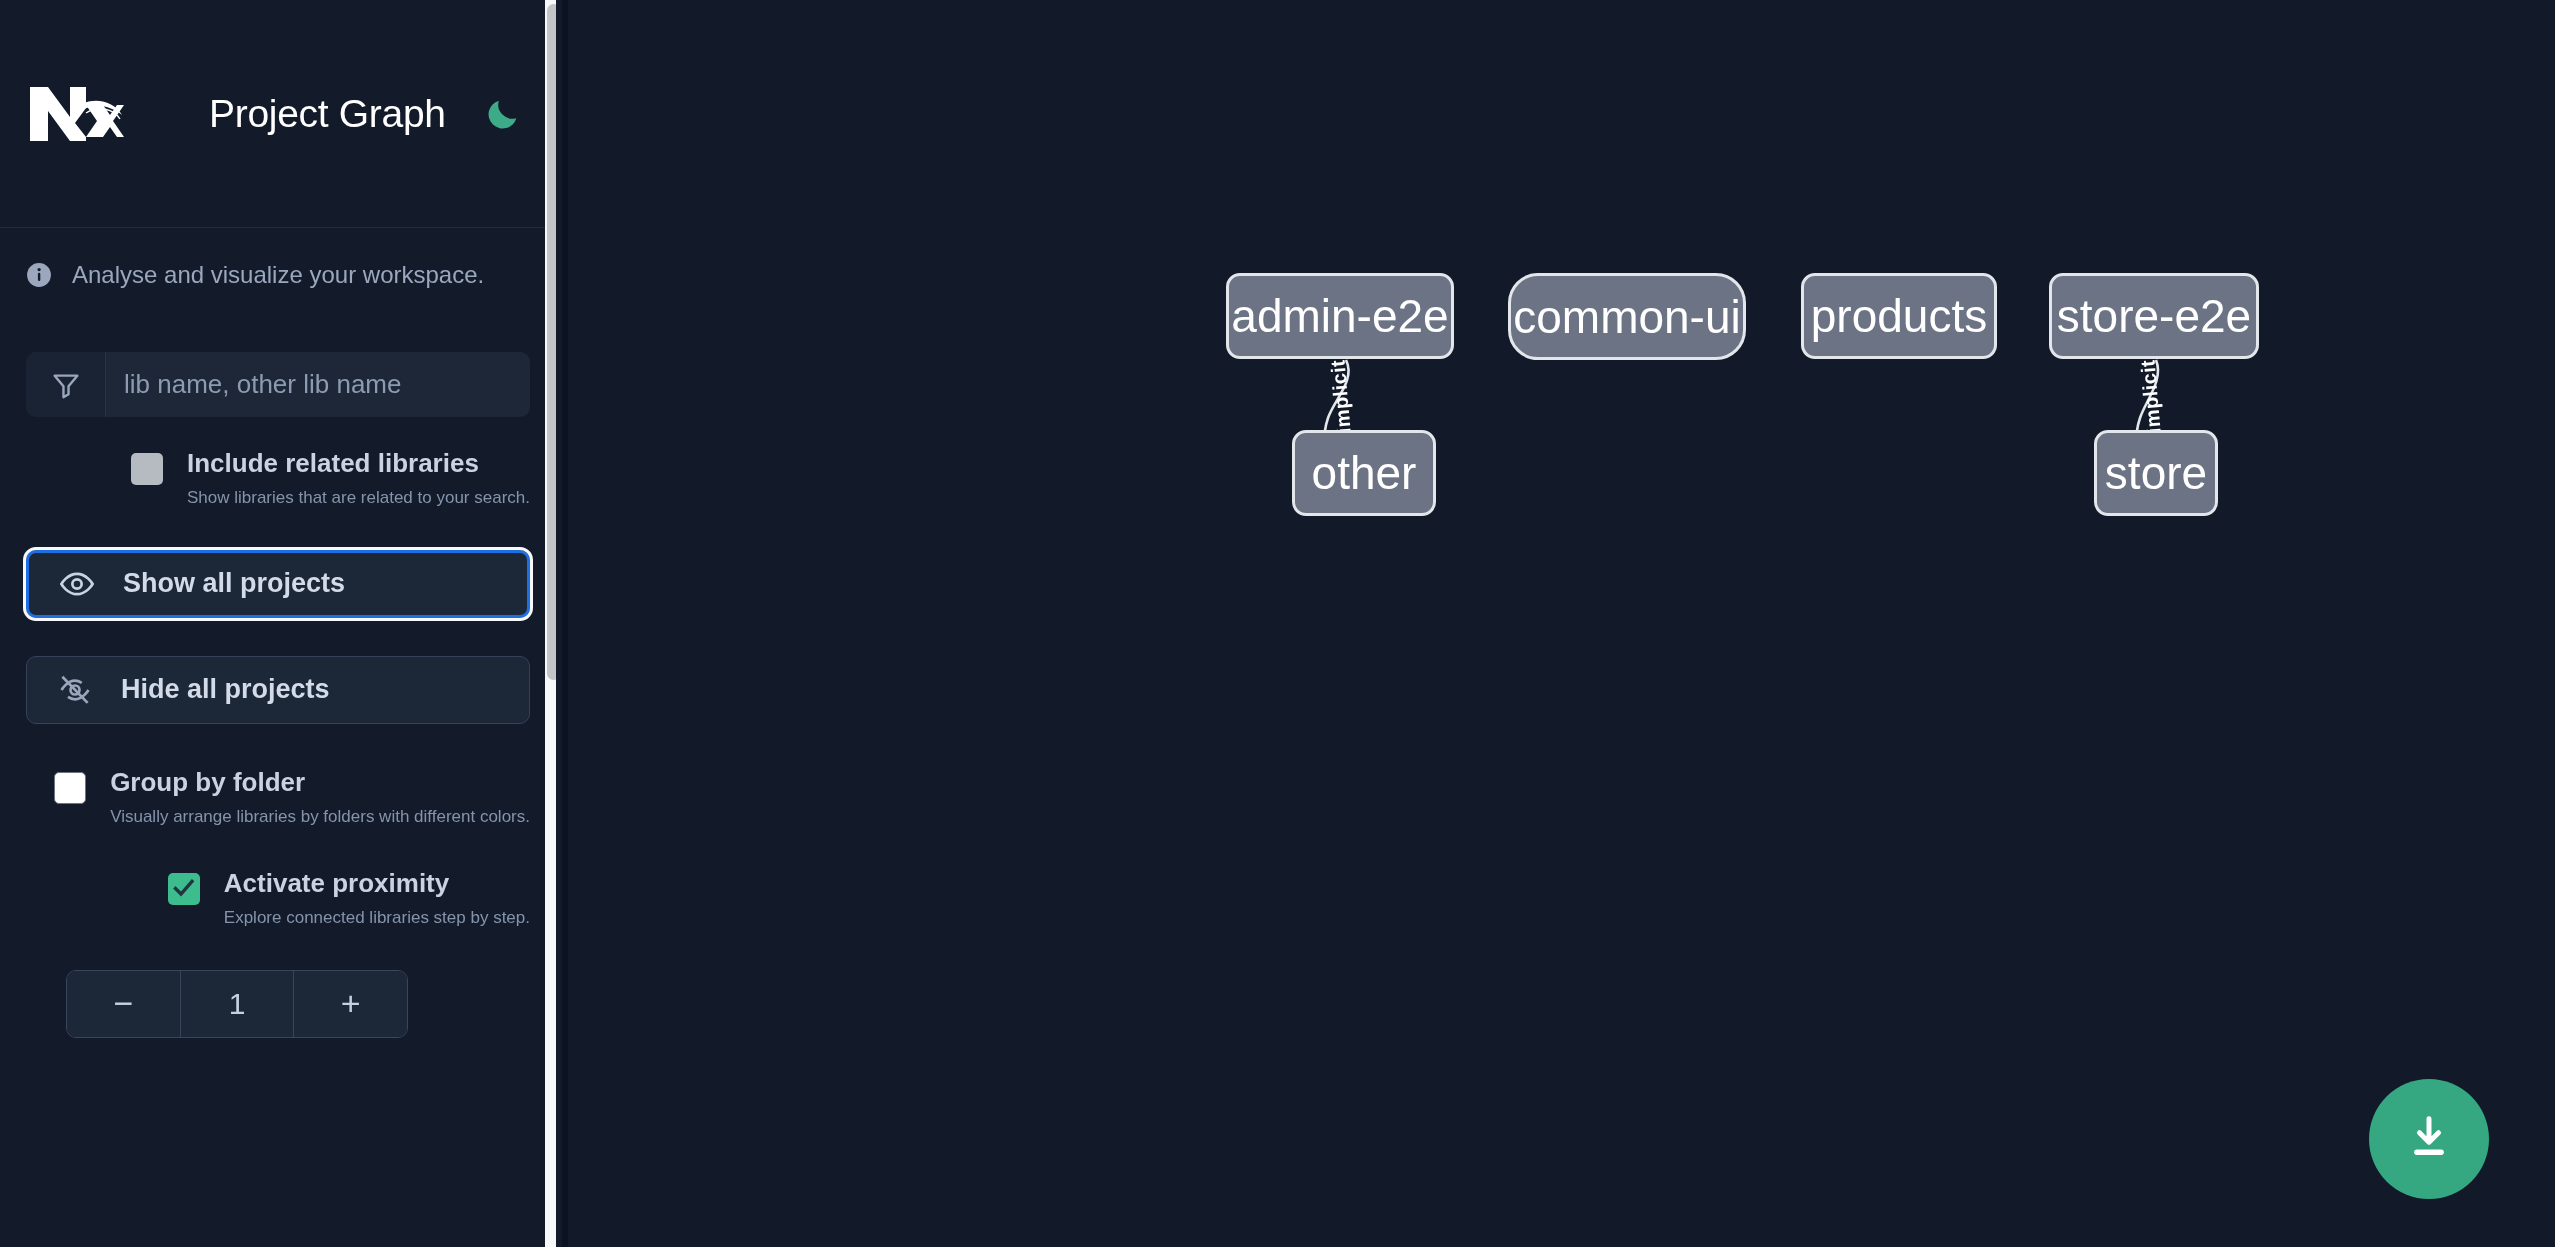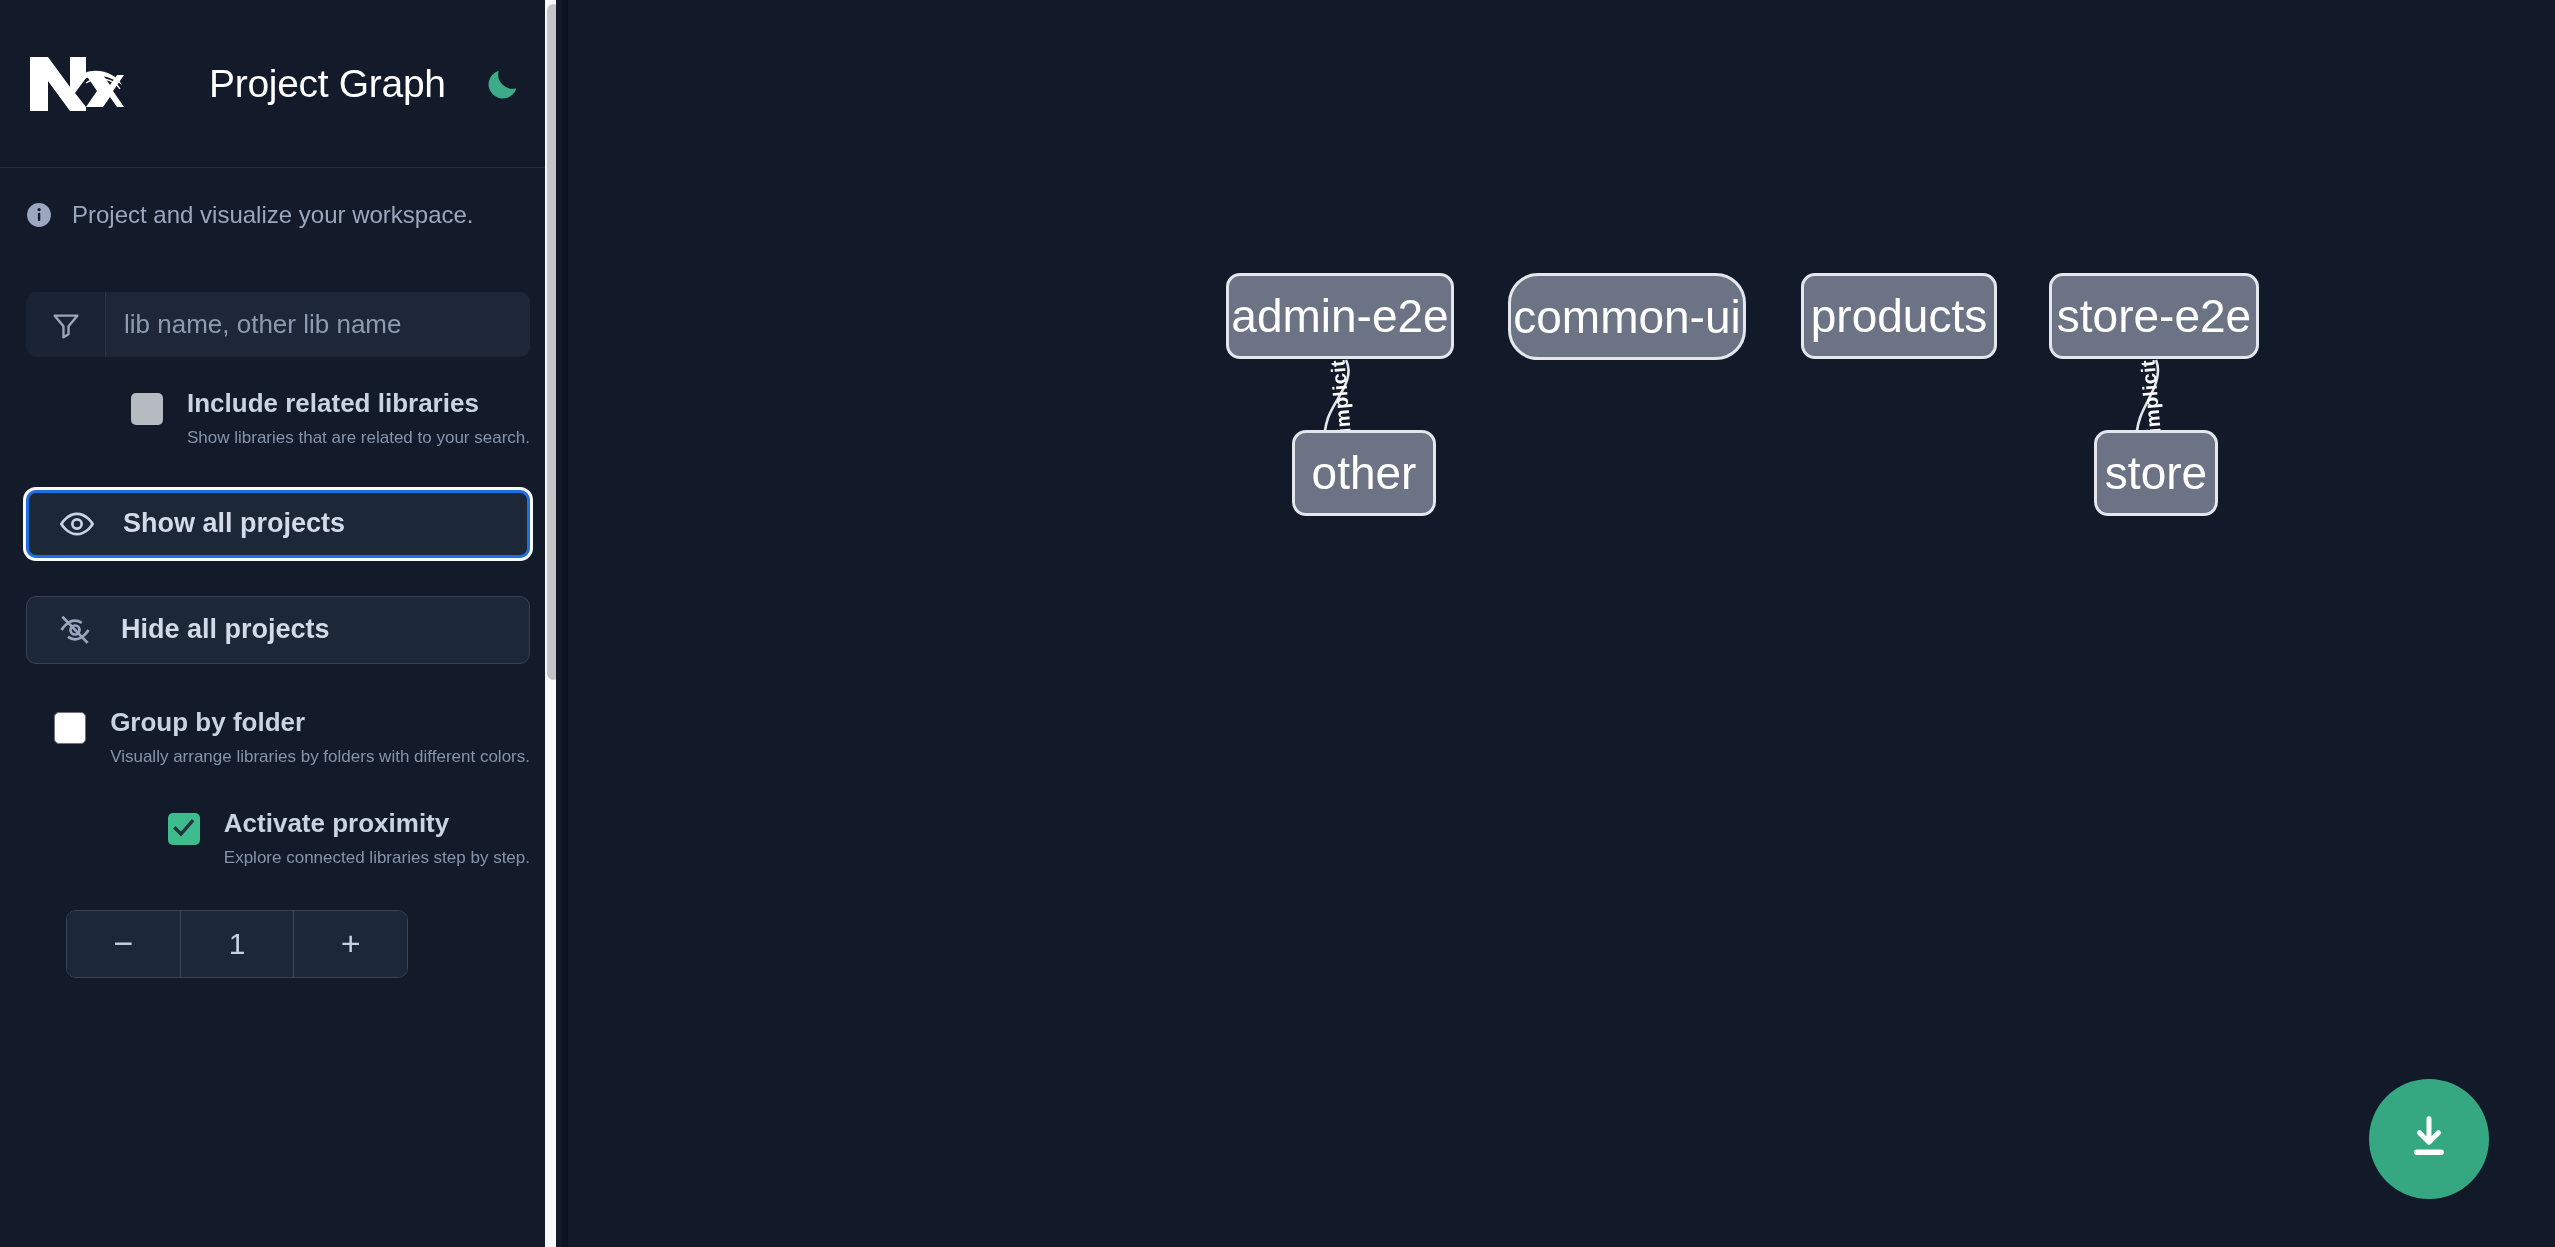--- a/index.html
+++ b/index.html
@@ -18,21 +18,21 @@
     background: #131b2b;
     flex: 0 0 556px;
     overflow: hidden;
   }
   #sidebar-scroll {
     width: 556px; height: 1247px;
     padding-right: 0px;
   }
 
   .brand-row {
-    height: 168px;
+    height: 228px;
     display: flex;
     align-items: center;
     padding: 0 0 0 26px;
     border-bottom: 1px solid #222c3f;
   }
   .nx-logo { width: 98px; height: 62px; flex: 0 0 98px; }
   .brand-title {
     color: #ffffff;
     font-size: 39px;
     font-weight: 400;
@@ -261,21 +261,21 @@
       </div>
 
       <div class="desc-row">
         <span class="info-ico">
           <svg viewBox="0 0 24 24" width="26" height="26">
             <circle cx="12" cy="12" r="11" fill="#9aa7bd"></circle>
             <rect x="11" y="10" width="2.2" height="7.5" rx="1" fill="#131b2b"></rect>
             <circle cx="12.1" cy="7" r="1.5" fill="#131b2b"></circle>
           </svg>
         </span>
-        <span class="desc-text">Project and visualize your workspace.</span>
+        <span class="desc-text">Analyse and visualize your workspace.</span>
       </div>
 
       <div class="filter-wrap">
         <span class="filter-icon-box">
           <svg viewBox="0 0 24 24" width="32" height="32">
             <path fill="none" stroke="#99a6bc" stroke-width="1.8" stroke-linejoin="round" d="M3.5 5h17l-6.6 8v6l-3.8 2.2V13z"></path>
           </svg>
         </span>
         <input class="filter-input" type="text" placeholder="lib name, other lib name" style="">
       </div>

